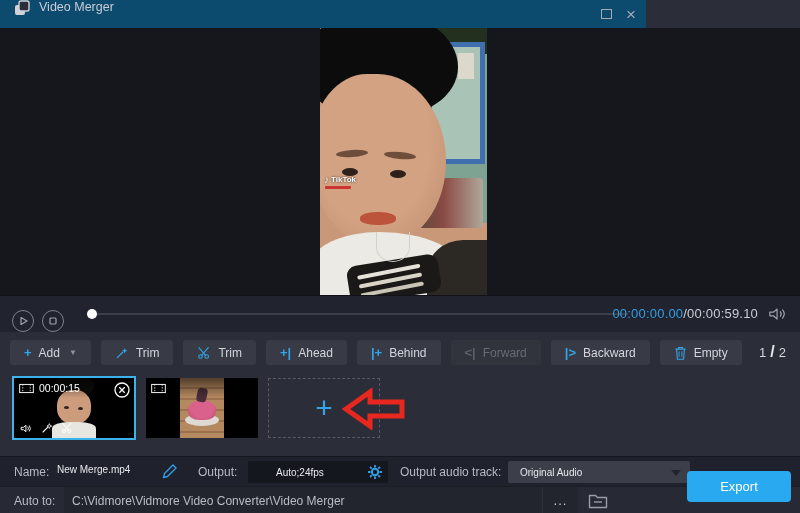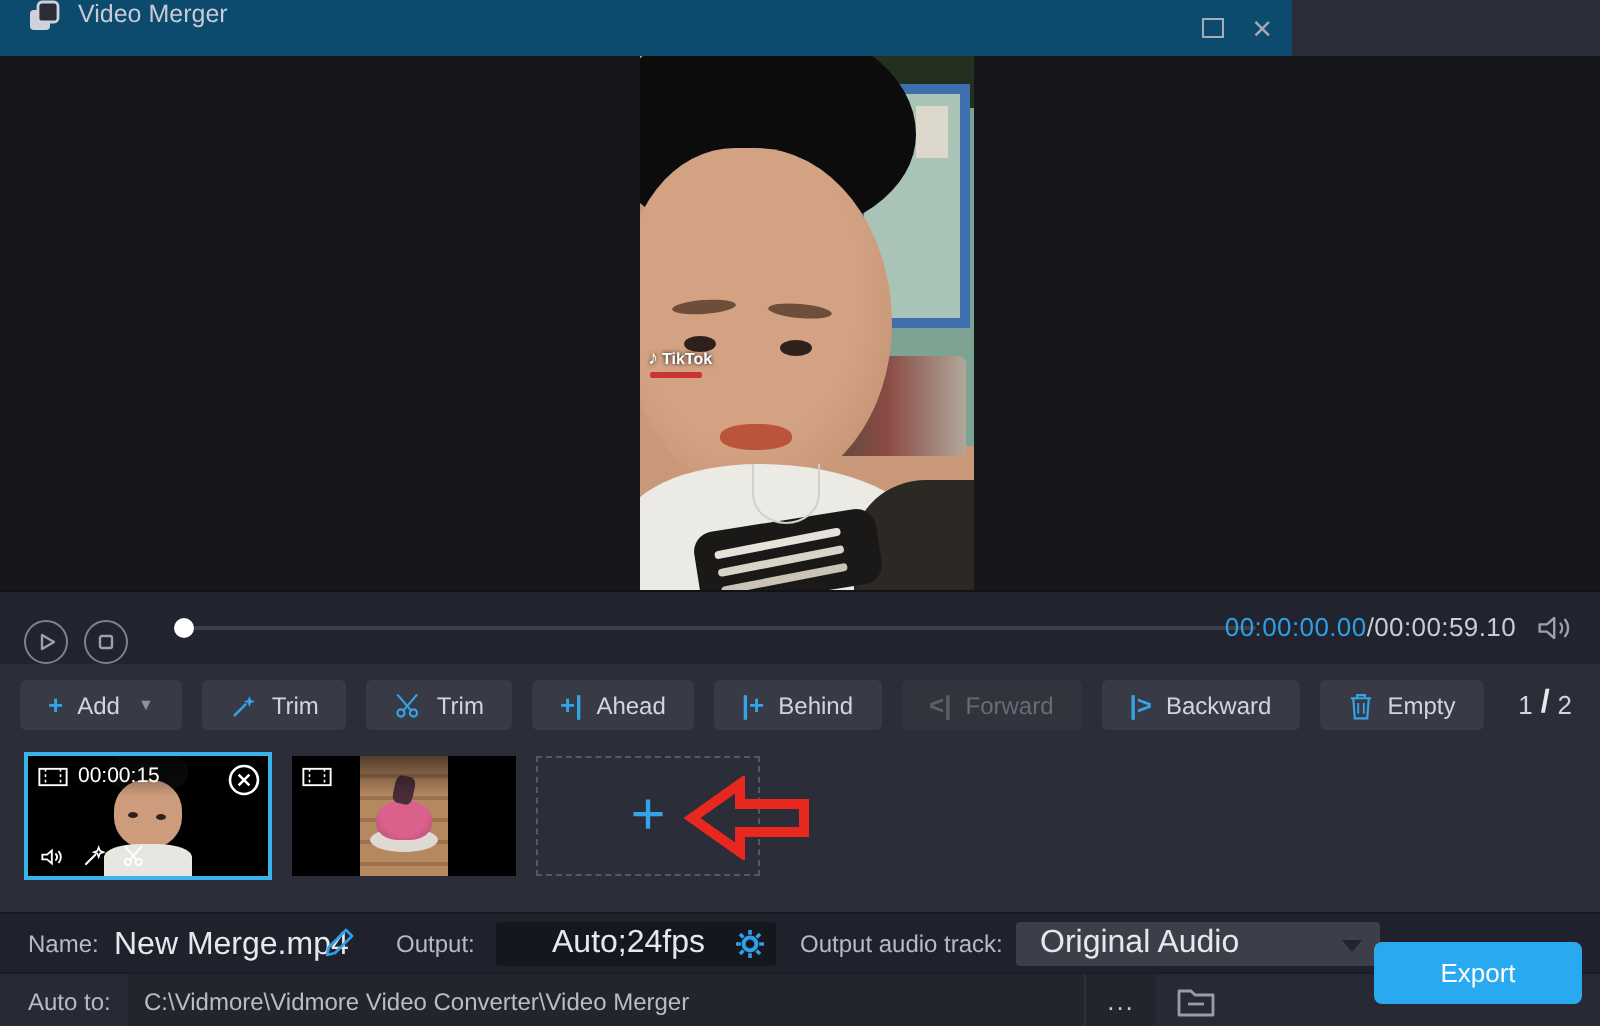--- a/index.html
+++ b/index.html
@@ -83,21 +83,21 @@
   .clip-close { position:absolute; right:4px; top:4px; width:16px; height:16px; }
   .clip-foot { position:absolute; left:0; bottom:2px; right:0; height:16px; display:flex; align-items:center; gap:8px; padding-left:6px; }
   .clip-foot svg { display:block; }
   .placeholder { position:absolute; left:268px; top:46px; width:112px; height:60px; border:1px dashed #565963; display:flex; align-items:center; justify-content:center; }
   .placeholder .plus { color:#35a3e8; font-size:30px; font-weight:300; line-height:0.8; }
   .arrow-note { position:absolute; left:342px; top:56px; width:64px; height:42px; }
 
   
   .settingsrow { position:absolute; left:0; top:456px; width:800px; height:30px; background:#1f222c; border-top:1px solid #15171e; }
   .lbl { color:#b7bac3; font-size:12px; }
-  .val { color:#e6e8ec; font-size:16px; }
+  .val { color:#e6e8ec; font-size:10px; }
   .name-label { position:absolute; left:14px; top:8px; }
   .name-value { position:absolute; left:57px; top:7px; }
   .pencil { position:absolute; left:162px; top:6px; width:16px; height:16px; }
   .output-label { position:absolute; left:198px; top:8px; }
   .output-field { position:absolute; left:248px; top:4px; width:140px; height:22px; background:#15171e; border-radius:2px; display:flex; align-items:center; }
   .output-field .val { margin-left:28px; }
   .gearbtn { position:absolute; right:5px; top:3px; width:16px; height:16px; }
   .audio-label { position:absolute; left:400px; top:8px; }
   .dropdown { position:absolute; left:508px; top:4px; width:182px; height:22px; background:#3c3f49; border-radius:2px; display:flex; align-items:center; }
   .dropdown .val { margin-left:12px; }

